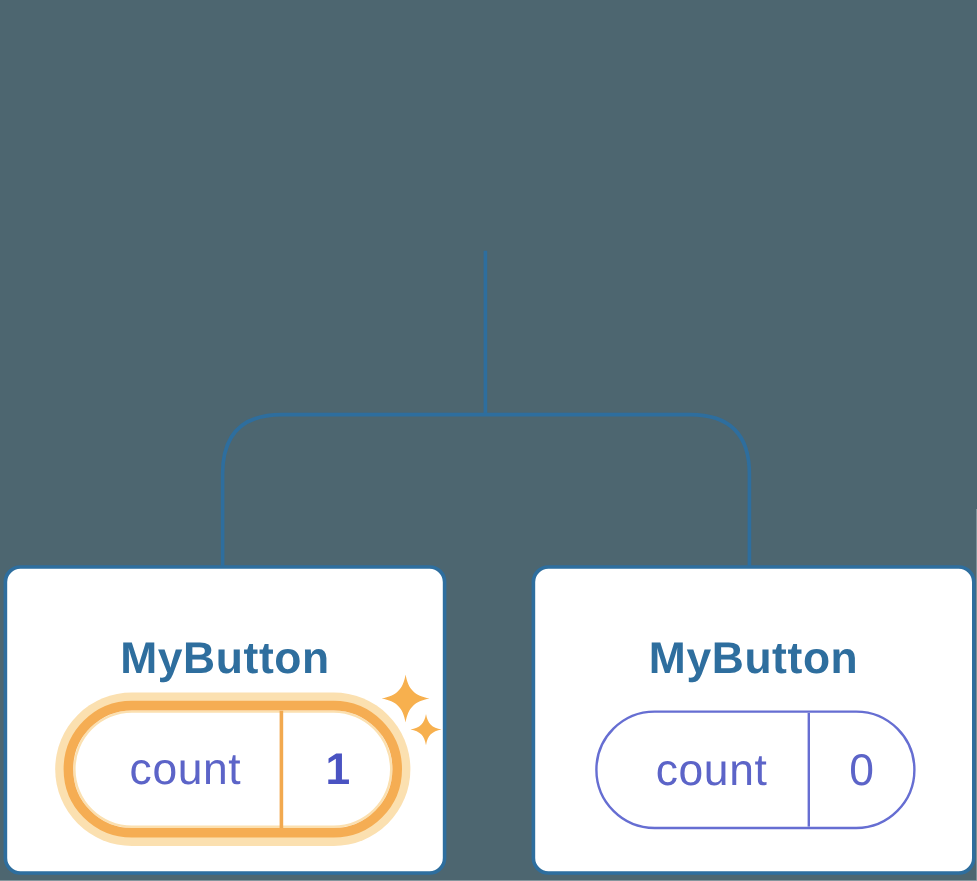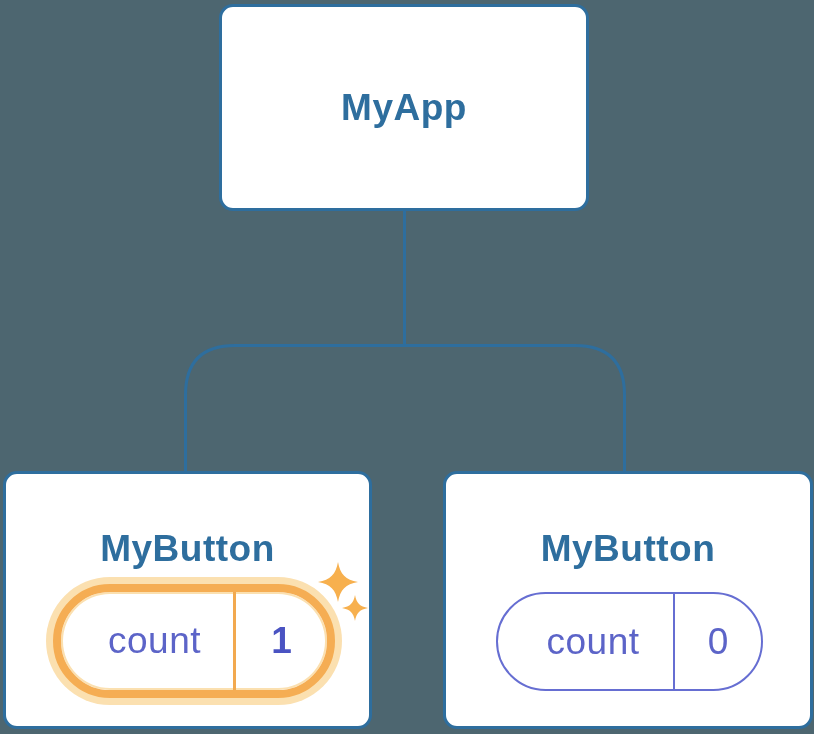--- a/index.html
+++ b/index.html
@@ -109,23 +109,20 @@
 </head>
 <body>
 
 <div class="canvas">
 
   <svg class="connector-svg" viewBox="0 0 814 734" aria-hidden="true">
     <path d="M 404.5 209 V 345.5" fill="none" stroke="#2E6E9E" stroke-width="3"></path>
     <path d="M 185.5 472 V 395 Q 185.5 345.5 235 345.5 H 575 Q 624.5 345.5 624.5 395 V 472" fill="none" stroke="#2E6E9E" stroke-width="3"></path>
   </svg>
 
-  <div class="card card-app">
-    <span class="node-title">MyApp</span>
-  </div>
 
   <div class="card card-button-left">
     <div class="card-title node-title">MyButton</div>
 
     <div class="pill pill-highlighted">
       <div class="pill-section pill-key">
         <span class="state-key">count</span>
       </div>
       <div class="pill-divider-orange"></div>
       <div class="pill-section pill-value">

